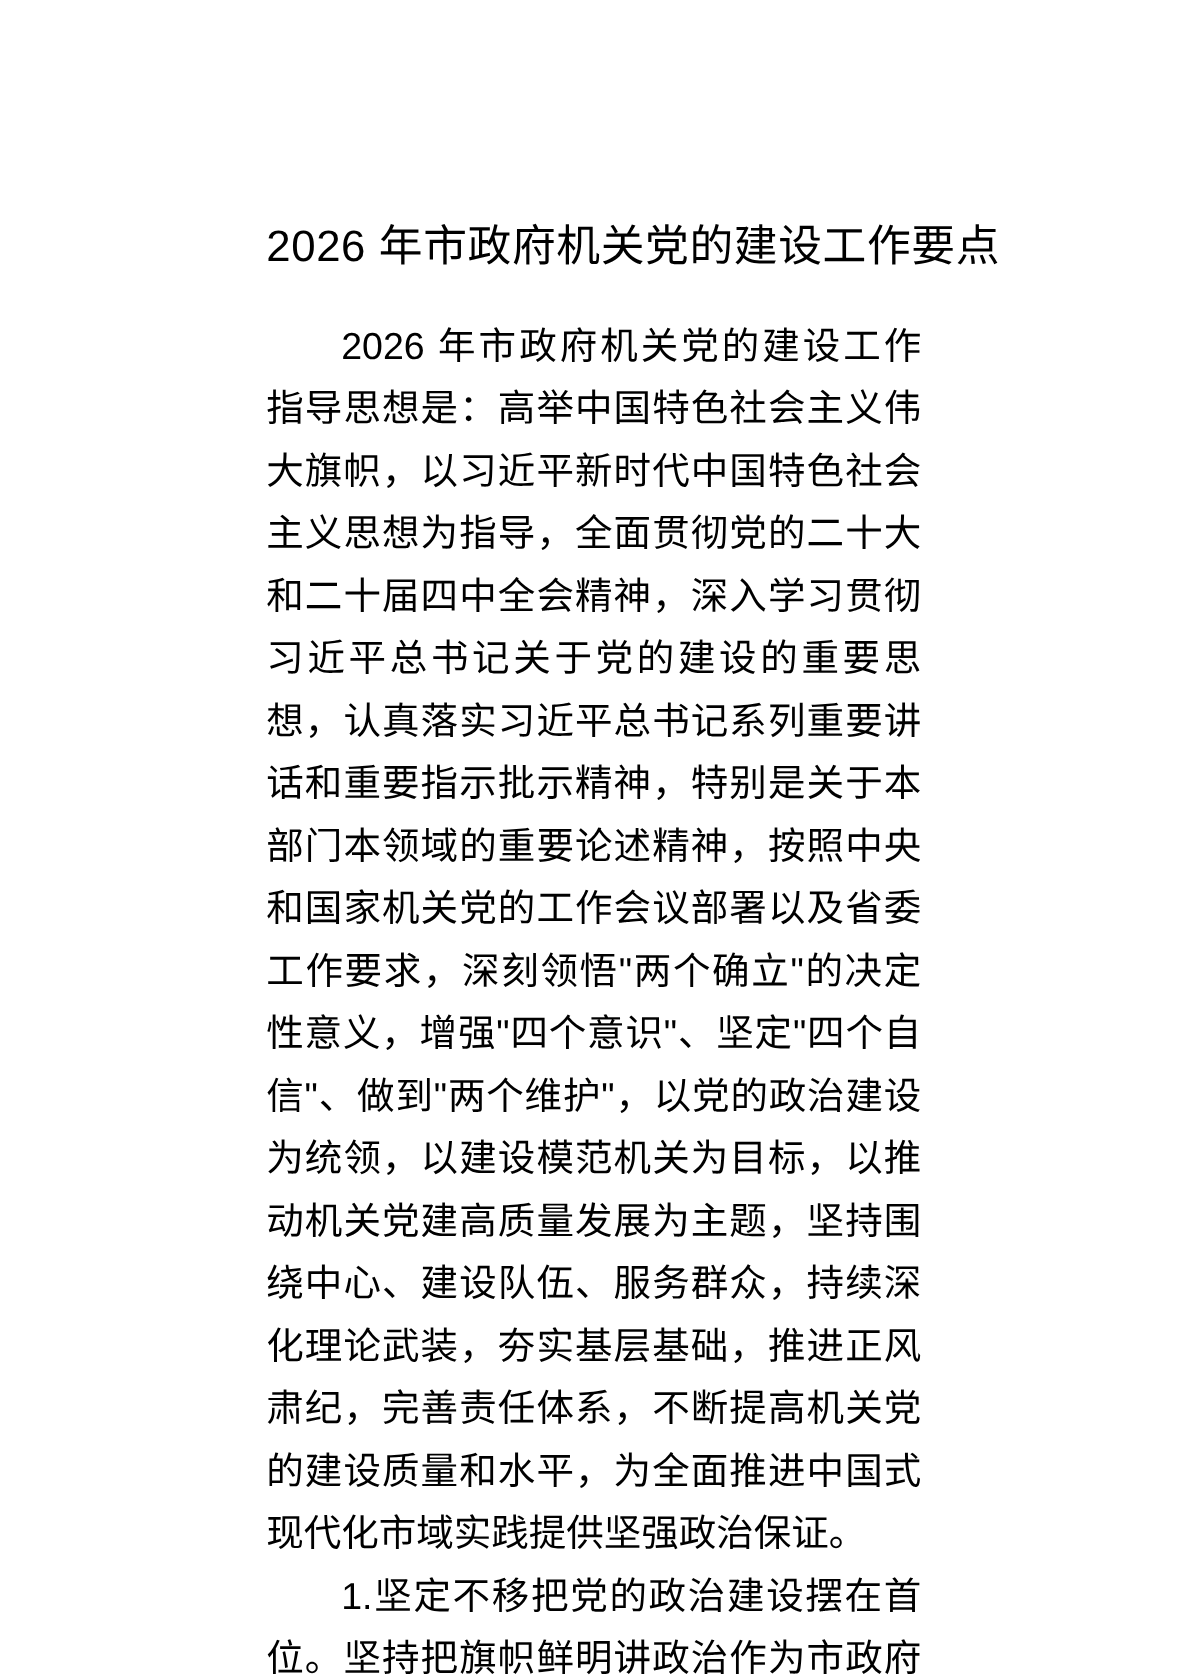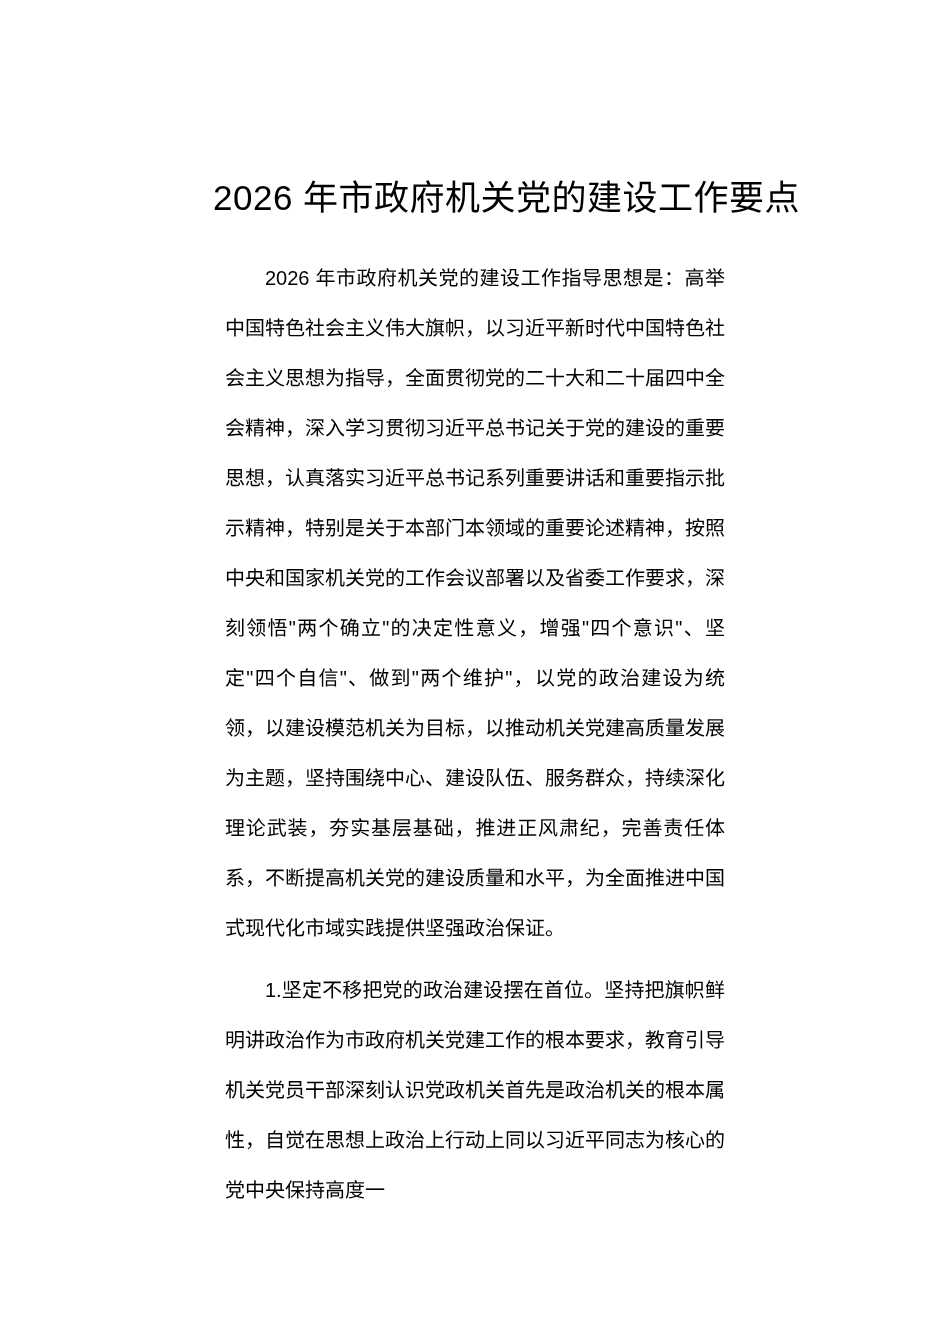--- a/index.html
+++ b/index.html
@@ -22,22 +22,22 @@
   .doc-title {
     margin: 0 0 29px 0;
     font-size: 35px;
     font-weight: 500;
     line-height: 52px;
     text-align: center;
     letter-spacing: 0.5px;
     white-space: nowrap;
   }
   .body-para {
-    margin: 12px;
-    font-size: 20px;
+    margin: 0;
+    font-size: 30px;
     line-height: 50px;
     font-weight: 400;
     text-align: justify;
     text-justify: inter-ideograph;
     text-indent: 2em;
   }
   .section-heading {
     margin: 0;
     font-size: 26px;
     line-height: 50px;

